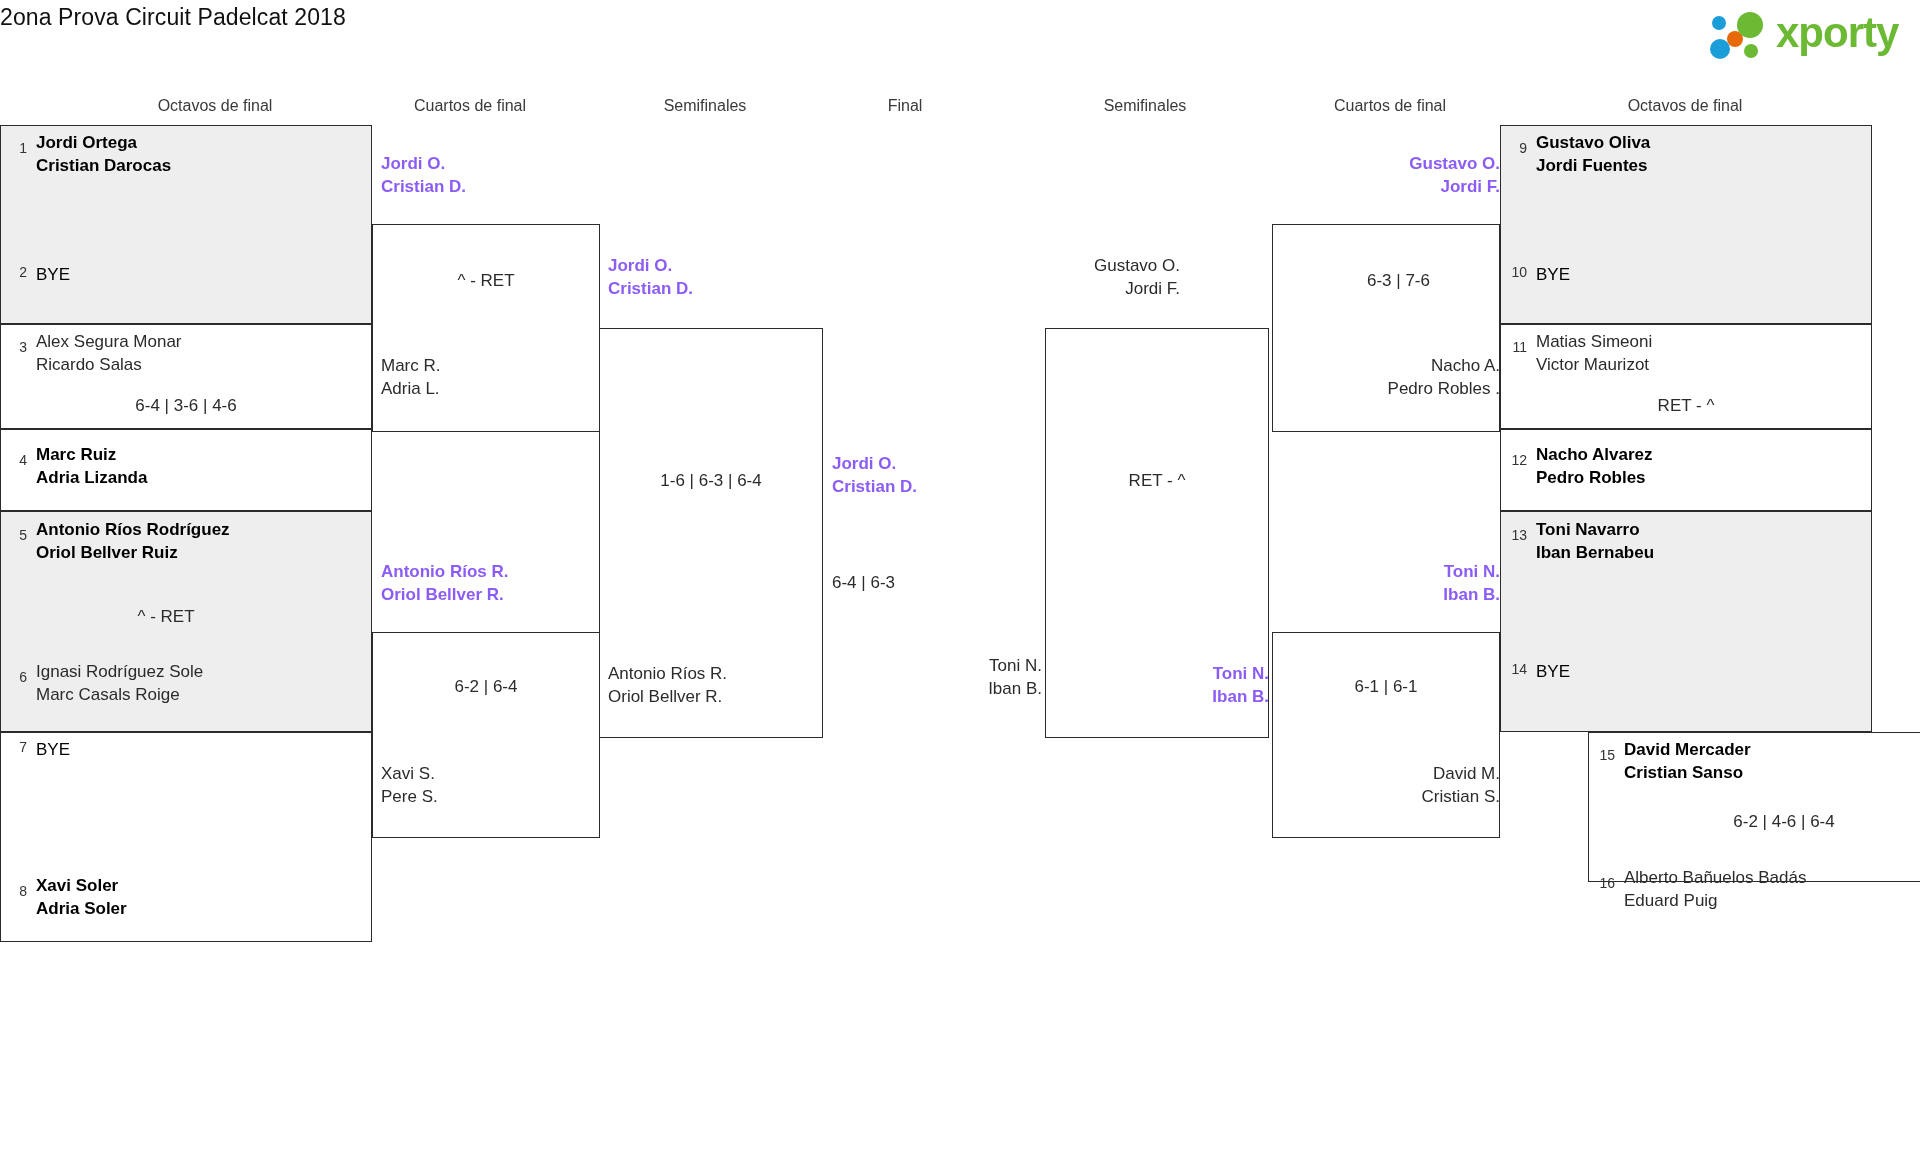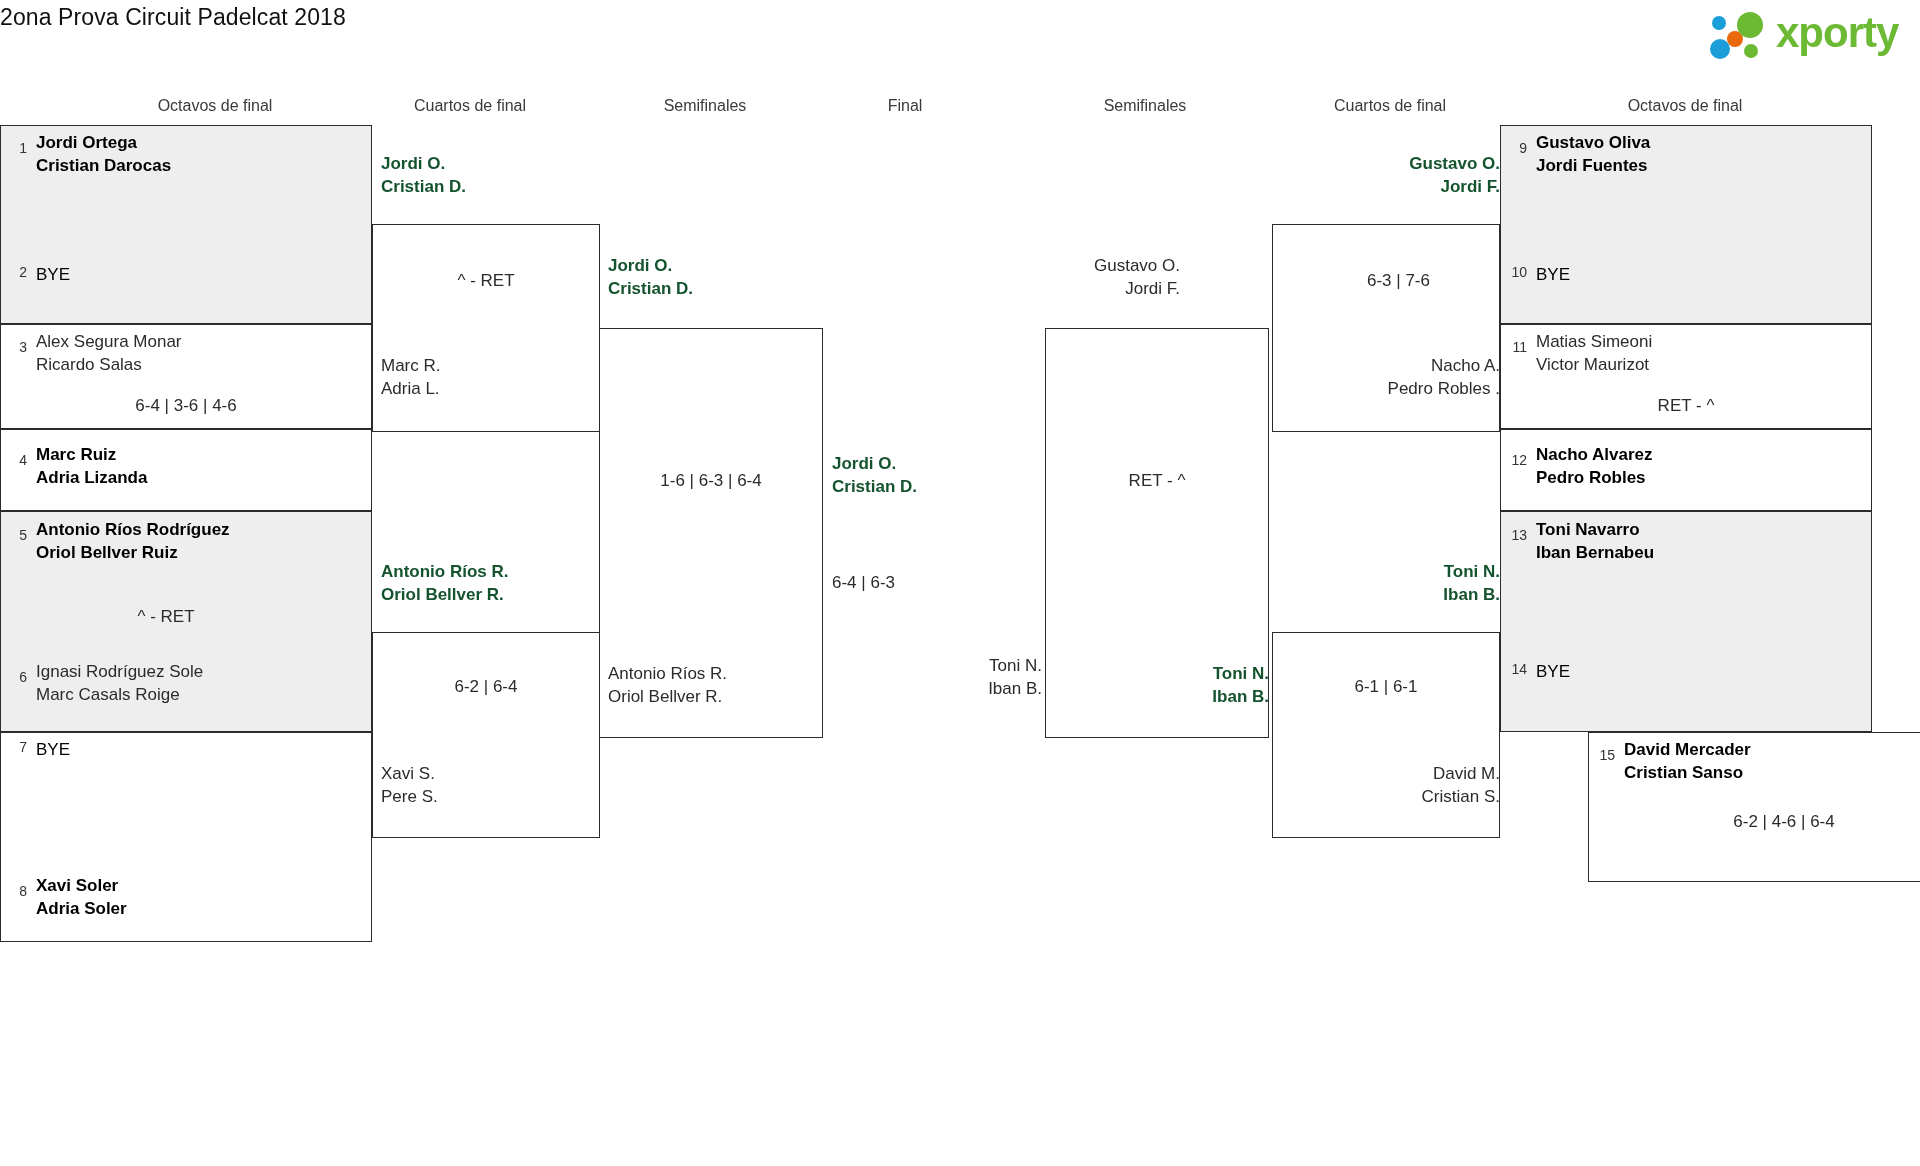--- a/index.html
+++ b/index.html
@@ -49,21 +49,21 @@
   .names.lose { font-weight: 400; color: #2b2b2b; }
   .names.bye { font-weight: 400; color: #000000; font-size: 17px; padding-left: 9px; }
 
   .score {
     position: absolute; font-size: 17px; color: #2b2b2b; text-align: center;
     white-space: nowrap; line-height: 22px;
   }
 
   
   .team { position: absolute; font-size: 17px; line-height: 23px; white-space: nowrap; }
-  .team.win  { font-weight: 700; color: #14532d; }
+  .team.win  { font-weight: 700; color: #8b5cf6; }
   .team.lose { font-weight: 400; color: #2b2b2b; }
   .team.right { text-align: right; }
 
   
   .conn { position: absolute; border: 1px solid #2b2b2b; background: transparent; }
 </style>
 </head>
 <body>
 
 <div id="root">
@@ -291,15 +291,22 @@
 
   <div class="cell" style="left:1588px; top:732px; width:372px; height:150px;">
     <div class="slot" style="left:0px; top:5px;">
       <div class="seed" style="width:26px; flex:0 0 26px;">15</div>
       <div>
         <div class="names win">David Mercader</div>
         <div class="names win">Cristian Sanso</div>
       </div>
     </div>
     <div class="score" style="left:70px; top:78px; width:250px;">6-2 | 4-6 | 6-4</div>
+    <div class="slot" style="left:0px; top:133px;">
+      <div class="seed" style="width:26px; flex:0 0 26px;">16</div>
+      <div>
+        <div class="names lose">Alberto Bañuelos Badás</div>
+        <div class="names lose">Eduard Puig</div>
+      </div>
+    </div>
   </div>
 
 </div>
 
 </body></html>

